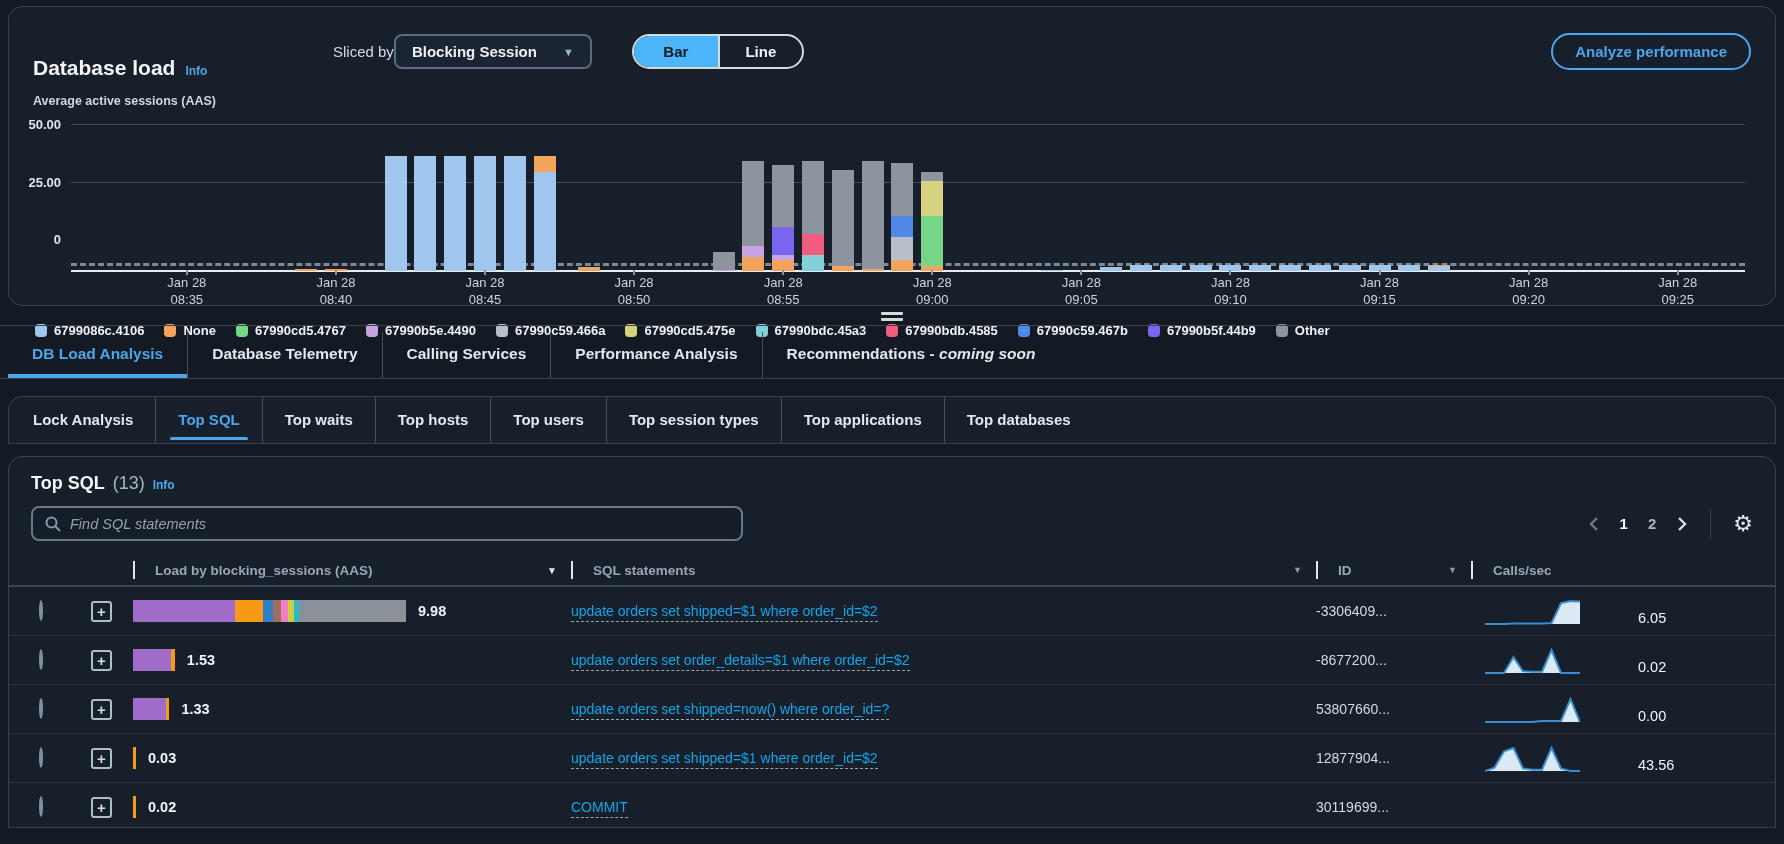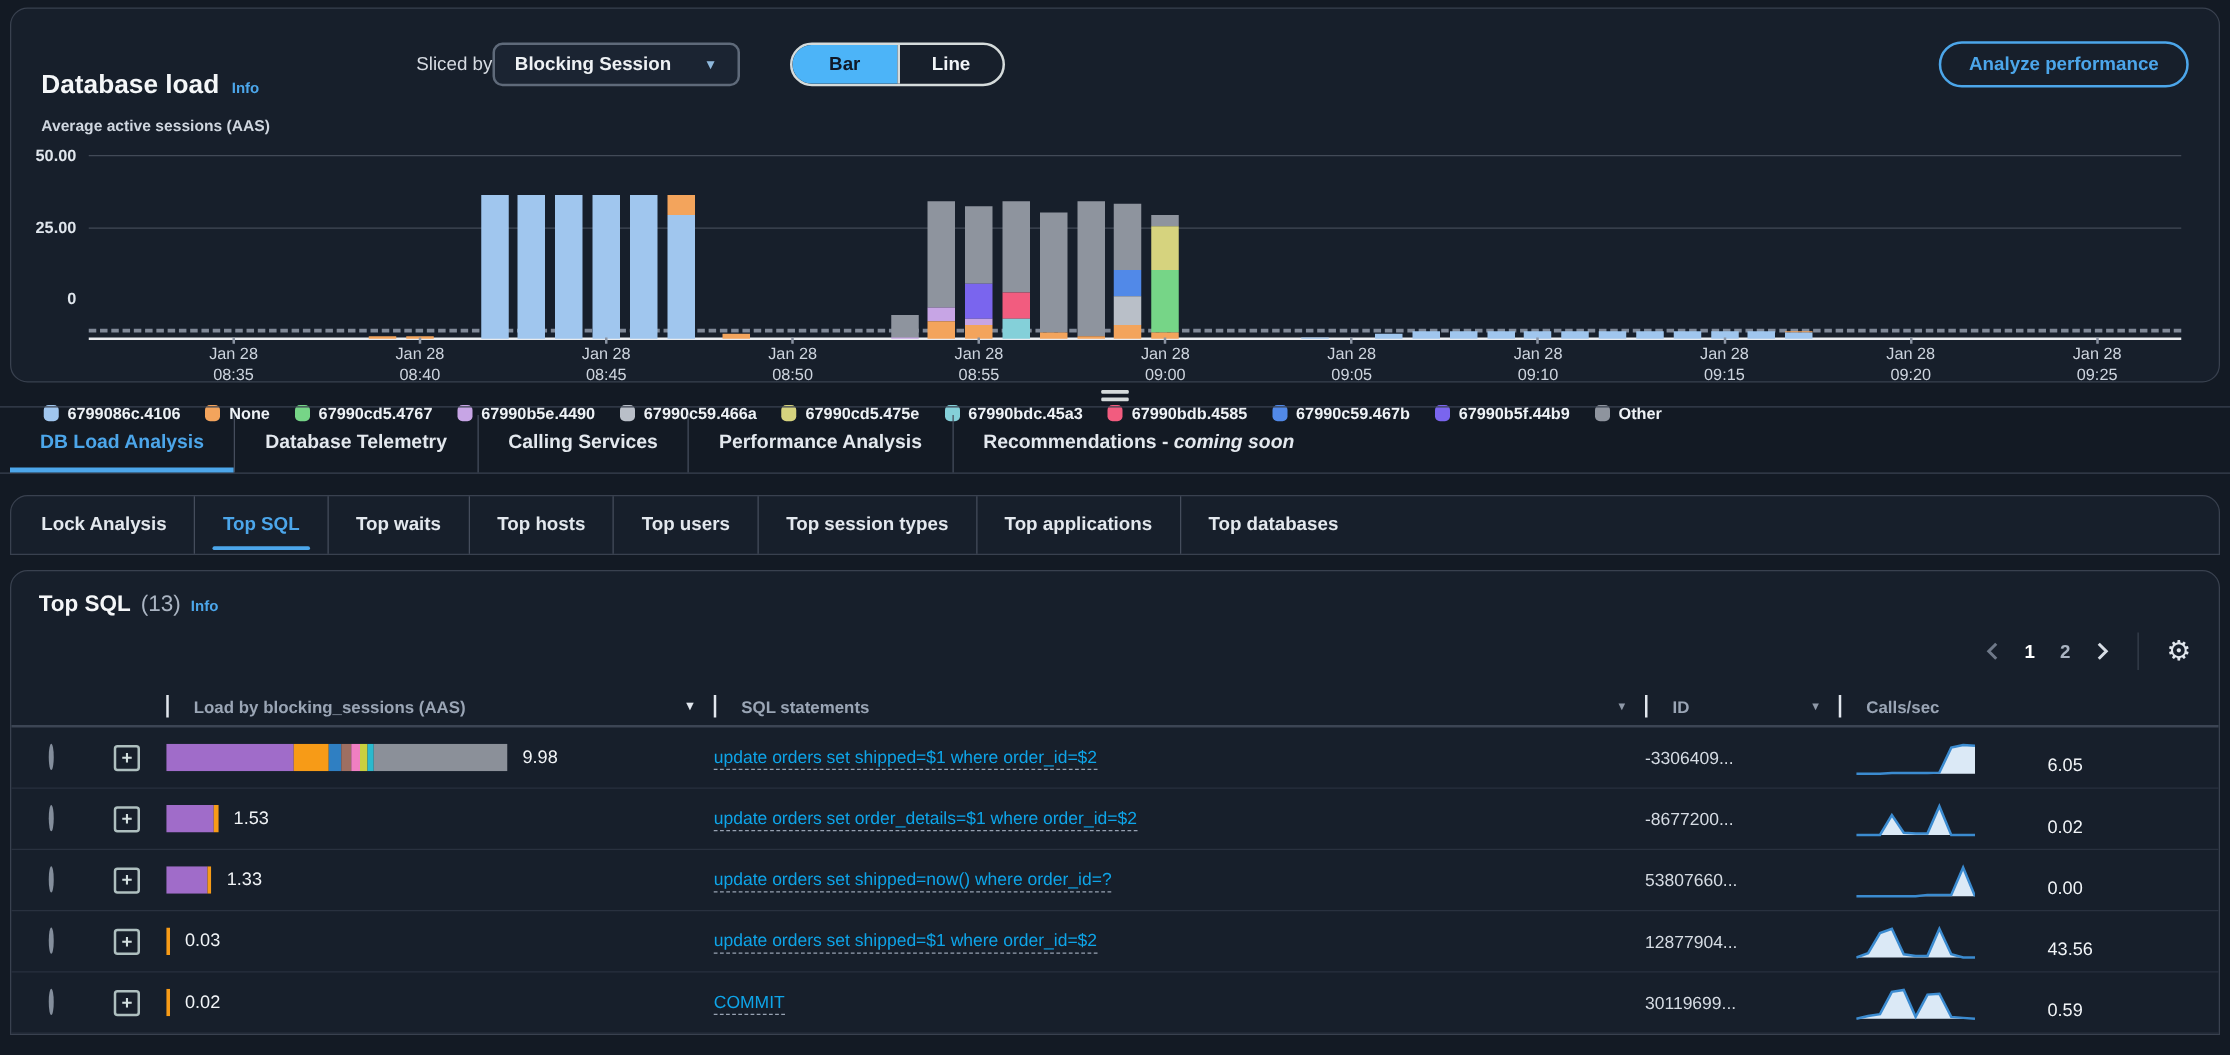--- a/index.html
+++ b/index.html
@@ -91,21 +91,21 @@
   .thead { height:32px; font-size:13.5px; font-weight:700; color:#9aa5b5; border-bottom:2px solid #3c4554; }
   .hcell { display:flex; align-items:center; gap:8px; height:18px; }
   .hdiv { width:2px; height:18px; background:#e2e7ee; margin-right:12px; }
   .sort { font-size:10px; color:#e2e7ee; margin-left:auto; margin-right:14px; cursor:pointer; }
   .sort.dim { color:#8f99a8; font-size:9px; }
   .trow { height:49px; border-bottom:1px solid #29313f; }
   .radio { width:18px; height:18px; border:2px solid #848e9c; border-radius:50%; margin-left:30px; cursor:pointer; }
   .expand { width:21px; height:21px; border:2px solid #aebfbf; border-radius:3px; color:#d3dfdf; font-size:15px;
     font-weight:700; display:flex; align-items:center; justify-content:center; background:transparent;
     cursor:pointer; line-height:1; font-family:inherit; }
-  .loadcell { display:flex; align-items:center; gap:12px; }
+  .loadcell { display:flex; align-items:center; gap:12px;font-weight:bold; }
   .loadbar { height:22px; display:flex; overflow:hidden; }
   .loadbar span { height:100%; }
   .loadval { font-size:14.5px; color:#f1f4f7; }
   .sqlcell a { color:#0ea5e9; font-size:14px; text-decoration:none; border-bottom:1.5px dashed #98a2b2;
     padding-bottom:2px; cursor:pointer; }
   .idcell { font-size:14px; color:#d5dbe3; }
   .callcell { display:flex; align-items:flex-end; }
   .callcell svg { margin-left:14px; }
   .callval { margin-left:58px; font-size:14.5px; color:#f1f4f7; }
 </style>
@@ -387,20 +387,27 @@
   </div>
 
   <section class="card sql-card">
     <div class="sql-head">
       <h2 class="sql-title">Top SQL</h2>
       <span class="sql-count">(13)</span>
       <span class="info-link">Info</span>
     </div>
 
     <div class="toolbar">
+      <div class="search-box">
+        <svg width="16" height="16" viewBox="0 0 16 16">
+          <circle cx="6.5" cy="6.5" r="5" fill="none" stroke="#8d97a6" stroke-width="2"></circle>
+          <line x1="10.5" y1="10.5" x2="15" y2="15" stroke="#8d97a6" stroke-width="2"></line>
+        </svg>
+        <input type="text" placeholder="Find SQL statements" style="">
+      </div>
       <div class="pager">
         <button class="page-chevron">
           <svg width="12" height="16" viewBox="0 0 12 16">
             <polyline points="9,2 3,8 9,14" fill="none" stroke="#6f7989" stroke-width="2.4"></polyline>
             </svg>
         </button>
         <span class="page-num current">1</span>
         <span class="page-num">2</span>
         <button class="page-chevron">
           <svg width="12" height="16" viewBox="0 0 12 16">
@@ -536,24 +543,17 @@
               <button class="expand">+</button>
             </div>
             <div class="loadcell">
               <span class="loadbar" style="width: 3px;">
                 <span style="width: 100%; background: rgb(247, 155, 23);"></span>
               </span>
               <span class="loadval">0.02</span>
             </div>
             <div class="sqlcell"><a>COMMIT</a></div>
             <div class="idcell">30119699...</div>
-            <div class="callcell">
-              <svg width="95" height="30">
-                <path d="M0,28 L0.0,28.0 L 9.5,25.8 L 19.0,24.3 L 28.5,6.5 L 38.0,5.0 L 47.5,26.5 L 57.0,8.7 L 66.5,8.0 L 76.0,26.5 L 85.5,27.3 L 95.0,28.0 L95,28 Z" fill="#dbe9f6"></path>
-                <polyline points="0.0,28.0 9.5,25.8 19.0,24.3 28.5,6.5 38.0,5.0 47.5,26.5 57.0,8.7 66.5,8.0 76.0,26.5 85.5,27.3 95.0,28.0" fill="none" stroke="#3b8bd0" stroke-width="2"></polyline>
-              </svg>
-              <span class="callval">0.59</span>
-            </div>
           </div>
         </div>
     </div>
   </section>
 </div>
 
 </body></html>

